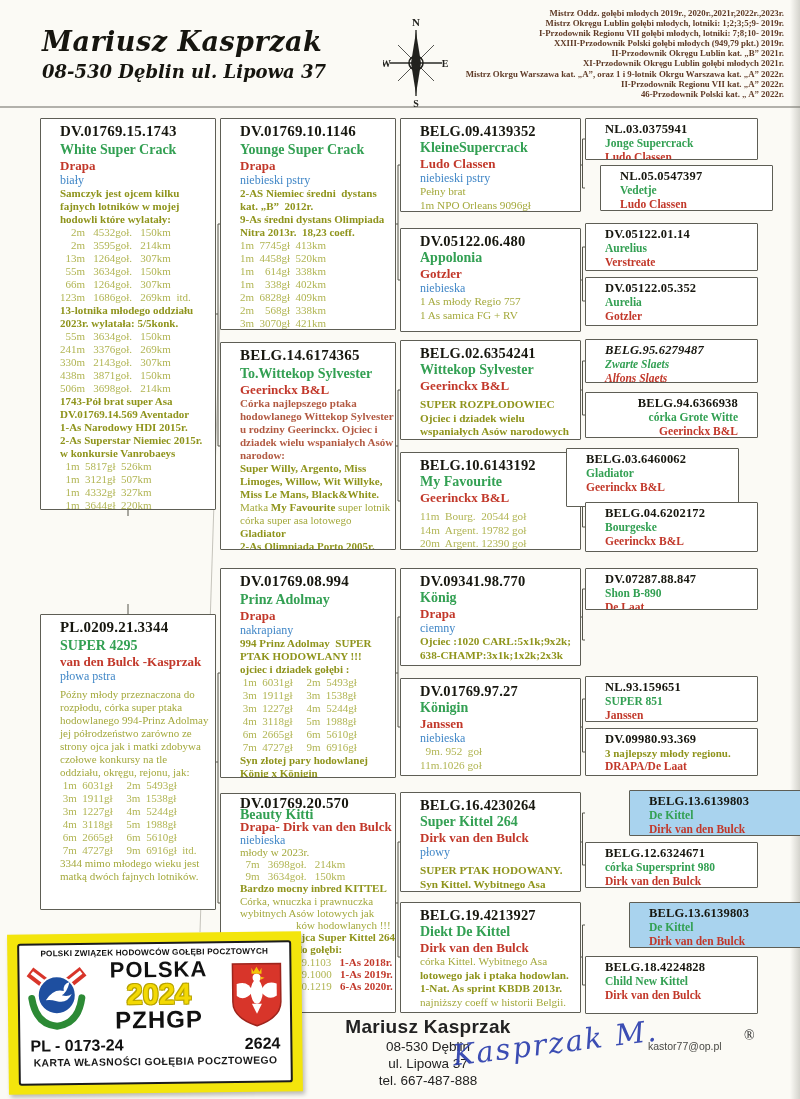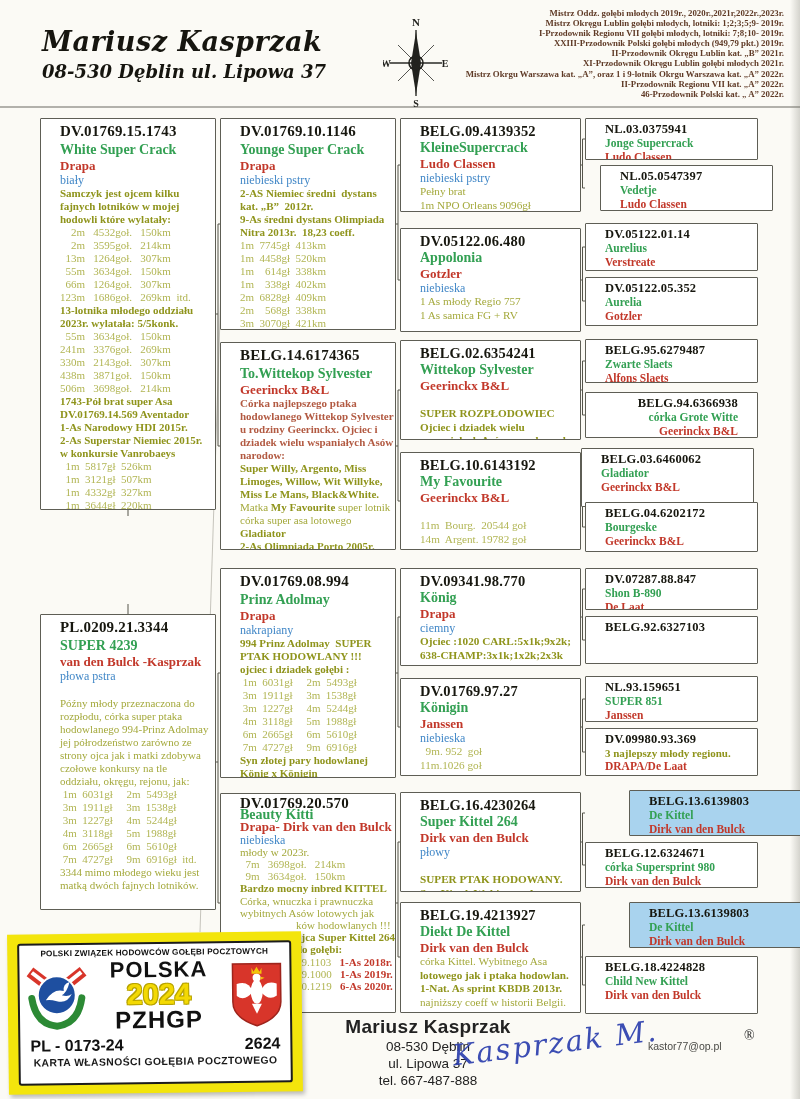--- a/index.html
+++ b/index.html
@@ -16,21 +16,21 @@
   .hdr-line{font-size:18px;line-height:27px;}
   .ach{position:absolute;right:16px;top:8px;text-align:right;
        font-size:8.8px;font-weight:bold;color:#5f3a26;line-height:10.1px;white-space:pre;}
   .compass{position:absolute;left:383px;top:16px;}
 
   
   .pbox{position:absolute;background:#fff;border:1px solid #5e5e55;border-radius:1px;
         padding:3px 19px;box-sizing:border-box;overflow:hidden;z-index:1;}
   .pbox.hl{background:#a9d3ee;margin-left:44px;}
   .ln{white-space:pre;}
-  .ln.gap{margin-top:14px;}
+  .ln.gap{margin-top:5px;}
   .ln.ind{padding-left:56px;}
   .ring{font-size:15px;line-height:19px;font-weight:bold;color:#17170f;letter-spacing:.2px;}
   .name{font-size:14px;line-height:17px;font-weight:bold;color:#33a053;}
   .breeder{font-size:13px;line-height:15px;font-weight:bold;color:#c2382a;}
   .colorln{font-size:12px;line-height:14px;color:#4187c7;}
   .ob{font-size:11px;line-height:13px;font-weight:bold;color:#8f941c;}
   .o{font-size:11px;line-height:13px;color:#a4a93c;}
   .res{font-size:11px;line-height:13px;color:#b1b553;}
   .desc{font-size:11px;line-height:13px;font-weight:bold;color:#b25a42;}
   .blk{font-size:11px;line-height:14px;color:#333;}
@@ -186,21 +186,21 @@
       <div class="ln ob"><span>1-As Narodowy HDI 2015r.</span></div>
       <div class="ln ob"><span>2-As Superstar Niemiec 2015r.</span></div>
       <div class="ln ob"><span>w konkursie Vanrobaeys</span></div>
       <div class="ln res"><span>  1m  5817gł  526km</span></div>
       <div class="ln res"><span>  1m  3121gł  507km</span></div>
       <div class="ln res"><span>  1m  4332gł  327km</span></div>
       <div class="ln res"><span>  1m  3644gł  220km</span></div>
     </div>
     <div class="pbox c1" style="left: 40px; top: 614px; width: 176px; height: 296px;">
       <div class="ln ring"><span>PL.0209.21.3344</span></div>
-      <div class="ln name"><span>SUPER 4239</span></div>
+      <div class="ln name"><span>SUPER 4295</span></div>
       <div class="ln breeder"><span>van den Bulck -Kasprzak</span></div>
       <div class="ln colorln"><span>płowa pstra</span></div>
       <div class="ln o gap"><span>Późny młody przeznaczona do</span></div>
       <div class="ln o"><span>rozpłodu, córka super ptaka</span></div>
       <div class="ln o"><span>hodowlanego 994-Prinz Adolmay</span></div>
       <div class="ln o"><span>jej półrodzeństwo zarówno ze</span></div>
       <div class="ln o"><span>strony ojca jak i matki zdobywa</span></div>
       <div class="ln o"><span>czołowe konkursy na tle</span></div>
       <div class="ln o"><span>oddziału, okręgu, rejonu, jak:</span></div>
       <div class="ln res"><span> 1m  6031gł     2m  5493gł</span></div>
@@ -359,48 +359,45 @@
     <div class="pbox c4" style="left: 585px; top: 223px; width: 173px; height: 48px;">
       <div class="ln ring"><span>DV.05122.01.14</span></div>
       <div class="ln name"><span>Aurelius</span></div>
       <div class="ln breeder"><span>Verstreate</span></div>
     </div>
     <div class="pbox c4" style="left: 585px; top: 277px; width: 173px; height: 49px;">
       <div class="ln ring"><span>DV.05122.05.352</span></div>
       <div class="ln name"><span>Aurelia</span></div>
       <div class="ln breeder"><span>Gotzler</span></div>
     </div>
-    <div class="pbox c4" style="left: 585px; top: 339px; width: 173px; height: 44px;">
+    <div class="pbox c4" style="left: 585px; top: 339px; width: 173px; height: 44px; font-style: italic;">
       <div class="ln ring"><span>BELG.95.6279487</span></div>
       <div class="ln name"><span>Zwarte Slaets</span></div>
       <div class="ln breeder"><span>Alfons Slaets</span></div>
     </div>
     <div class="pbox c4" style="left: 585px; top: 392px; width: 173px; height: 46px; text-align: right;">
       <div class="ln ring"><span>BELG.94.6366938</span></div>
       <div class="ln name"><span>córka Grote Witte</span></div>
       <div class="ln breeder"><span>Geerinckx B&amp;L</span></div>
     </div>
-    <div class="pbox c4" style="left: 581px; top: 448px; width: 173px; height: 59px;">
+    <div class="pbox c4" style="left: 566px; top: 448px; width: 173px; height: 59px;">
       <div class="ln ring"><span>BELG.03.6460062</span></div>
       <div class="ln name"><span>Gladiator</span></div>
       <div class="ln breeder"><span>Geerinckx B&amp;L</span></div>
     </div>
     <div class="pbox c4" style="left: 585px; top: 502px; width: 173px; height: 50px;">
       <div class="ln ring"><span>BELG.04.6202172</span></div>
       <div class="ln name"><span>Bourgeske</span></div>
       <div class="ln breeder"><span>Geerinckx B&amp;L</span></div>
     </div>
     <div class="pbox c4" style="left: 585px; top: 568px; width: 173px; height: 42px;">
       <div class="ln ring"><span>DV.07287.88.847</span></div>
       <div class="ln name"><span>Shon B-890</span></div>
       <div class="ln breeder"><span>De Laat</span></div>
     </div>
-    <div class="pbox c4" style="left: 585px; top: 616px; width: 173px; height: 48px;">
-      <div class="ln ring"><span>BELG.92.6327103</span></div>
-    </div>
     <div class="pbox c4" style="left: 585px; top: 676px; width: 173px; height: 46px;">
       <div class="ln ring"><span>NL.93.159651</span></div>
       <div class="ln name"><span>SUPER 851</span></div>
       <div class="ln breeder"><span>Janssen</span></div>
     </div>
     <div class="pbox c4" style="left: 585px; top: 728px; width: 173px; height: 48px;">
       <div class="ln ring"><span>DV.09980.93.369</span></div>
       <div class="ln ob"><span>3 najlepszy młody regionu.</span></div>
       <div class="ln breeder"><span>DRAPA/De Laat</span></div>
     </div>

